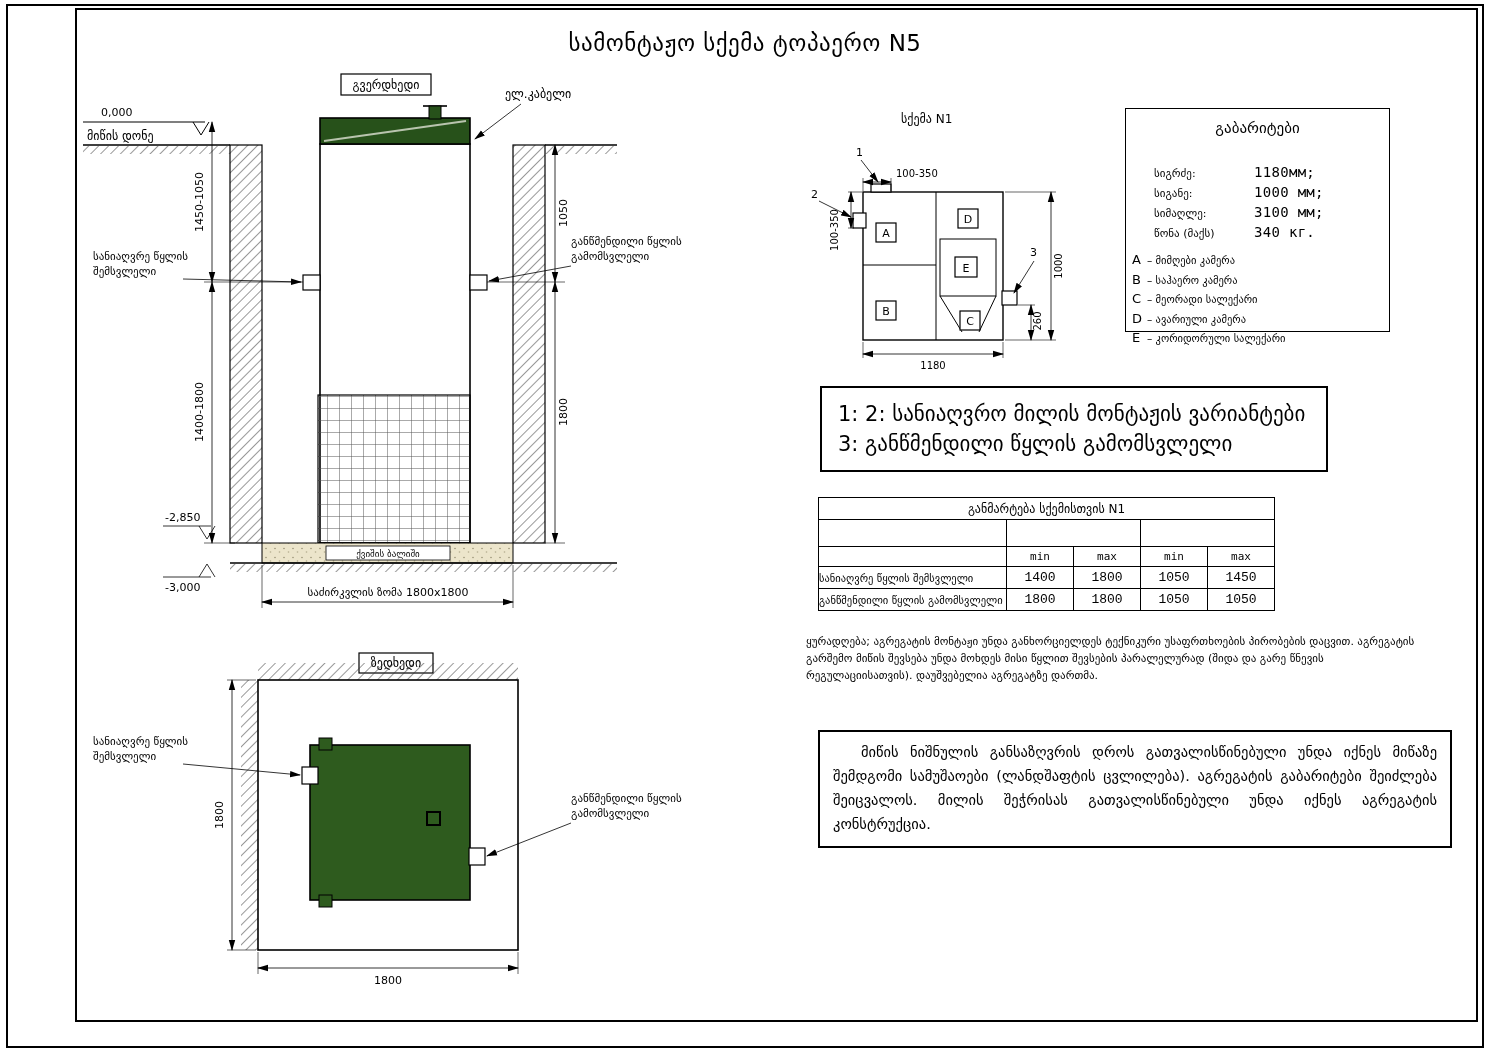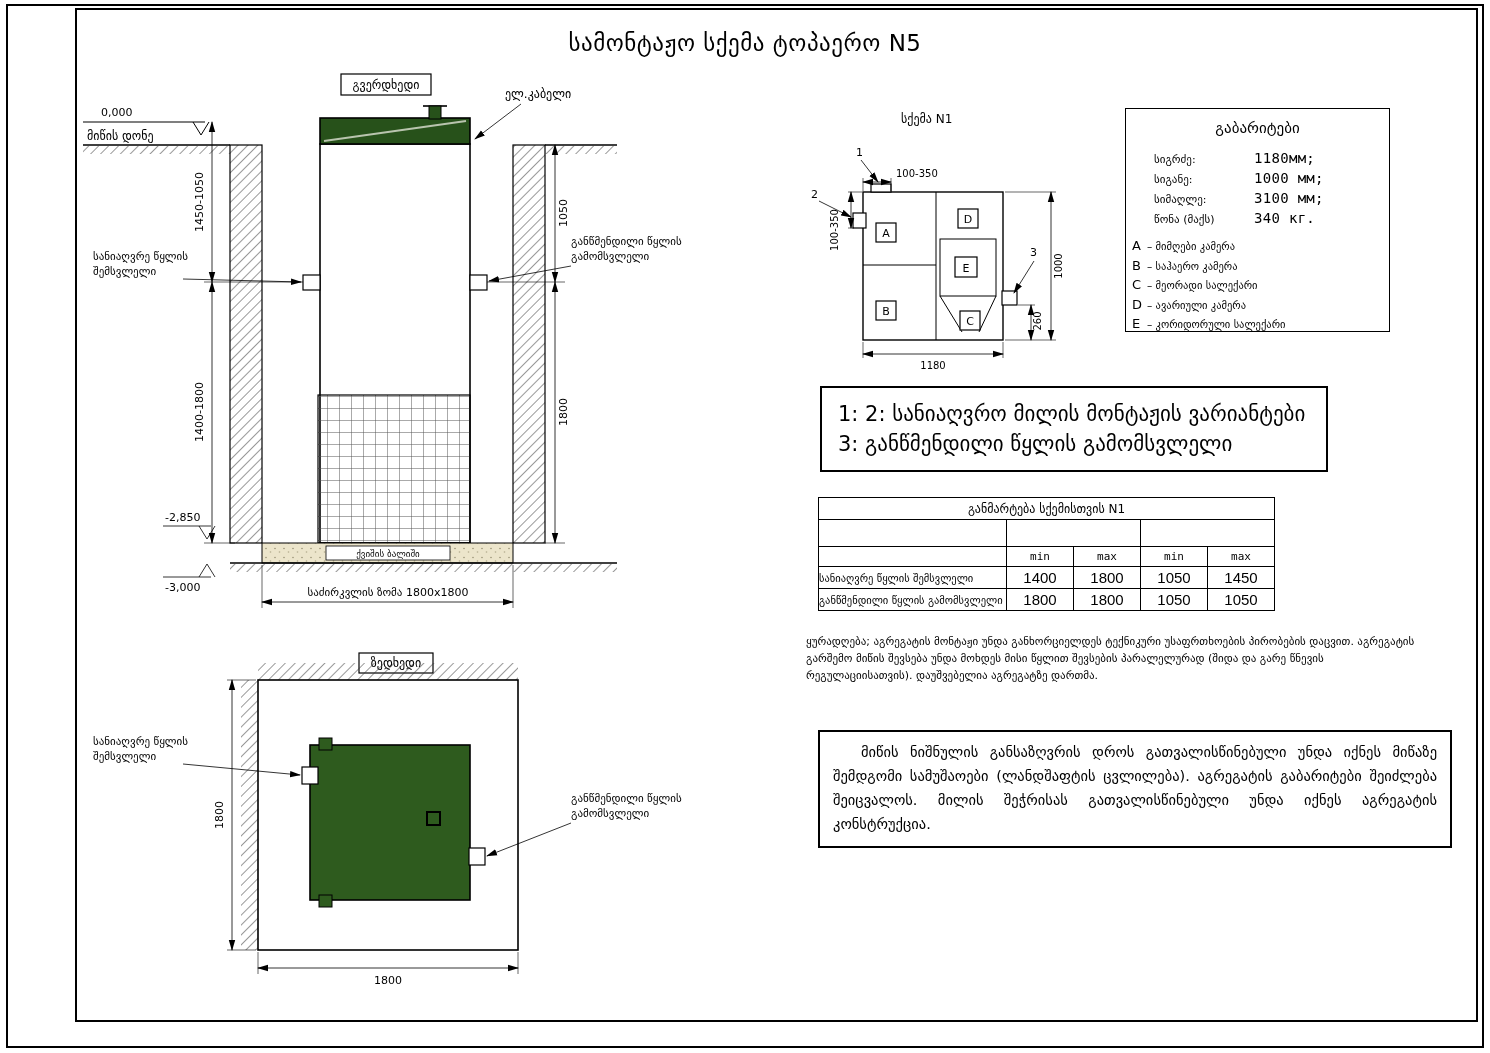--- a/index.html
+++ b/index.html
@@ -17,37 +17,37 @@
   .t9 { font-size:9px; } .t10 { font-size:10px; } .t11 { font-size:11px; } .t12 { font-size:12px; }
   .ln  { stroke:#000; stroke-width:1.2; fill:none; }
   .ln2 { stroke:#000; stroke-width:1.6; fill:none; }
   .thin { stroke:#000; stroke-width:.6; fill:none; }
   .dimline { stroke:#000; stroke-width:.8; fill:none; }
   .leader { stroke:#000; stroke-width:.8; fill:none; }
   .boxw { fill:#fff; stroke:#000; stroke-width:1.2; }
 
   .specs-box { position:absolute; left:1125px; top:108px; width:265px; height:224px; border:1px solid #000; background:#fff; }
   .specs-title { text-align:center; font-size:15px; margin-top:10px; }
-  .specs-rows { margin-top:13px; }
+  .specs-rows { margin-top:27px; }
   .specs-row { display:flex; align-items:baseline; padding-left:28px; margin-bottom:4px; }
   .s-label { width:100px; font-size:11px; }
   .s-value { font-family:"DejaVu Sans Mono", monospace; font-size:14px; letter-spacing:.3px; }
   .specs-legend { margin-top:11px; padding-left:6px; }
   .legend-item { font-size:10.5px; margin-bottom:2px; line-height:1.35; }
   .l-key { display:inline-block; width:15px; font-size:13px; }
 
   .variants-box { position:absolute; left:820px; top:386px; width:508px; height:86px; border:2px solid #000; background:#fff; padding:11px 0 0 16px; }
   .v-line { font-size:21px; line-height:1.45; }
 
   .exp-table { position:absolute; left:818px; top:497px; border-collapse:collapse; background:#fff; }
   .exp-table td { border:1px solid #000; }
   .t-title { text-align:center; font-size:12px; height:22px; }
   .t-empty td { height:27px; }
   .t-head td { font-family:"DejaVu Sans Mono", monospace; font-size:11px; text-align:center; height:20px; }
-  .t-data td { height:22px; font-family:Liberation Sans, sans-serif; font-size:15px; text-align:center; }
+  .t-data td { height:22px; font-family:Liberation Mono, monospace; font-size:13px; text-align:center; }
   .t-data td.t-label { font-family:"DejaVu Sans", sans-serif; font-size:10.5px; text-align:left; }
 
   .note1 { position:absolute; left:806px; top:633px; width:622px; font-size:11px; line-height:1.55; }
   .note2 { position:absolute; left:818px; top:730px; width:634px; min-height:86px; border:2px solid #000; background:#fff;
            padding:9px 13px; font-size:14.5px; line-height:1.65; text-align:justify; text-indent:28px; }
 </style>
 </head>
 <body>
 
 <div class="page">

